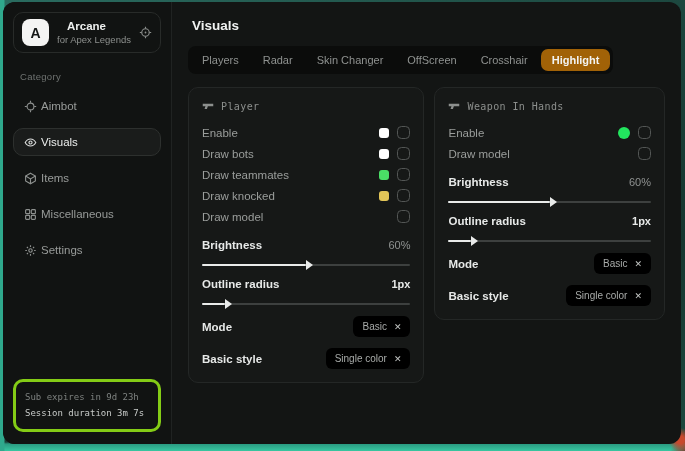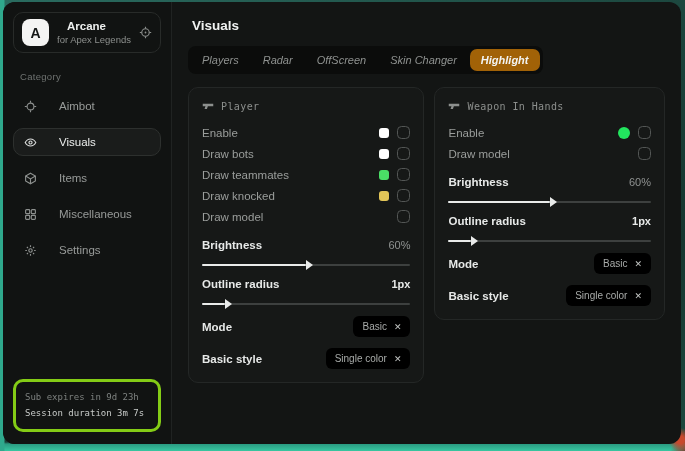--- a/index.html
+++ b/index.html
@@ -26,38 +26,38 @@
     border-radius:10px; padding:6px 8px; margin-bottom:12px; }
   .logo { width:27px; height:27px; border-radius:8px; background:#f4f4f3; color:#141615;
     font-weight:bold; font-size:14px; display:flex; align-items:center; justify-content:center; }
   .acct-text { flex:1; line-height:1.25; }
   .acct-title { font-size:11.5px; font-weight:bold; color:#eceeed;margin-left:10px; }
   .acct-sub { font-size:9.5px; color:#8d908e; }
   .acct-icon { color:#8d908e; display:flex; }
 
   .cat-label { font-size:9.5px; color:#6f7371; margin:6px 0 10px 7px; letter-spacing:.3px; }
 
-  .nav-item { display:flex; align-items:center; gap:22px; height:28px; padding:0 10px;
+  .nav-item { display:flex; align-items:center; gap:4px; height:28px; padding:0 10px;
     border-radius:10px; border:1px solid transparent; color:#989b99; font-size:11.5px;
     margin-bottom:8px; cursor:pointer; }
   .nav-item .nico { display:flex; color:#8d908e; }
   .nav-item.active { background:#1a1c1b; border-color:#2d302e; color:#eceeed; }
   .nav-item.active .nico { color:#dadcdb; }
 
   .side-footer { margin-top:auto; border:3px solid #84cc16; border-radius:10px;
     padding:8px 9px; font-family:"DejaVu Sans Mono", monospace; font-size:9px; line-height:1.7; }
   .sf-line1 { color:#7d817f; }
   .sf-line2 { color:#c9ccca; }
 
   
   .main { flex:1; padding:13px 16px; overflow:hidden; }
   .page-title { font-size:13.5px; font-weight:bold; color:#f0f2f1; margin:3px 0 13px 4px; }
 
   .tabbar { display:inline-flex; align-items:center; background:#0b0c0b; border-radius:8px;
-    padding:3px; gap:2px;font-style:italic; }
+    padding:3px; gap:2px; }
   .tab { font-size:11px; color:#8f9290; padding:5px 11px; border-radius:7px; cursor:pointer;
     white-space:nowrap; }
   .tab.active { background:#a16207; color:#f2f4f3; font-weight:bold; }
 
   .content { display:flex; gap:10px; margin-top:13px; align-items:flex-start; }
   .panel { background:#161817; border:1px solid #242726; border-radius:10px;
     padding:10px 13px 13px;text-align:center; }
   .panel.p-left { width:239px; }
   .panel.p-right { width:233px; }
   .panel-head { display:flex; align-items:center; gap:7px; color:#8c8f8d;
@@ -171,22 +171,23 @@
       <div class="sf-line2">Session duration 3m 7s</div>
     </div>
   </div>
 
   <div class="main">
     <div class="page-title">Visuals</div>
 
     <div class="tabbar">
       <div class="tab">Players</div>
       <div class="tab">Radar</div>
+      <div class="tab">Skin Changer</div>
       <div class="tab">OffScreen</div>
-      <div class="tab">Skin Changer</div>
+      <div class="tab">Crosshair</div>
       <div class="tab active">Highlight</div>
     </div>
 
     <div class="content">
 
       <div class="panel p-left">
         <div class="panel-head">
           <span class="pico">
             <svg width="12" height="12" viewBox="0 0 16 16" fill="currentColor">
               <path d="M1 5h14v3.2H7.8L6.6 12H3.4l1.2-3.8H1z"></path>

